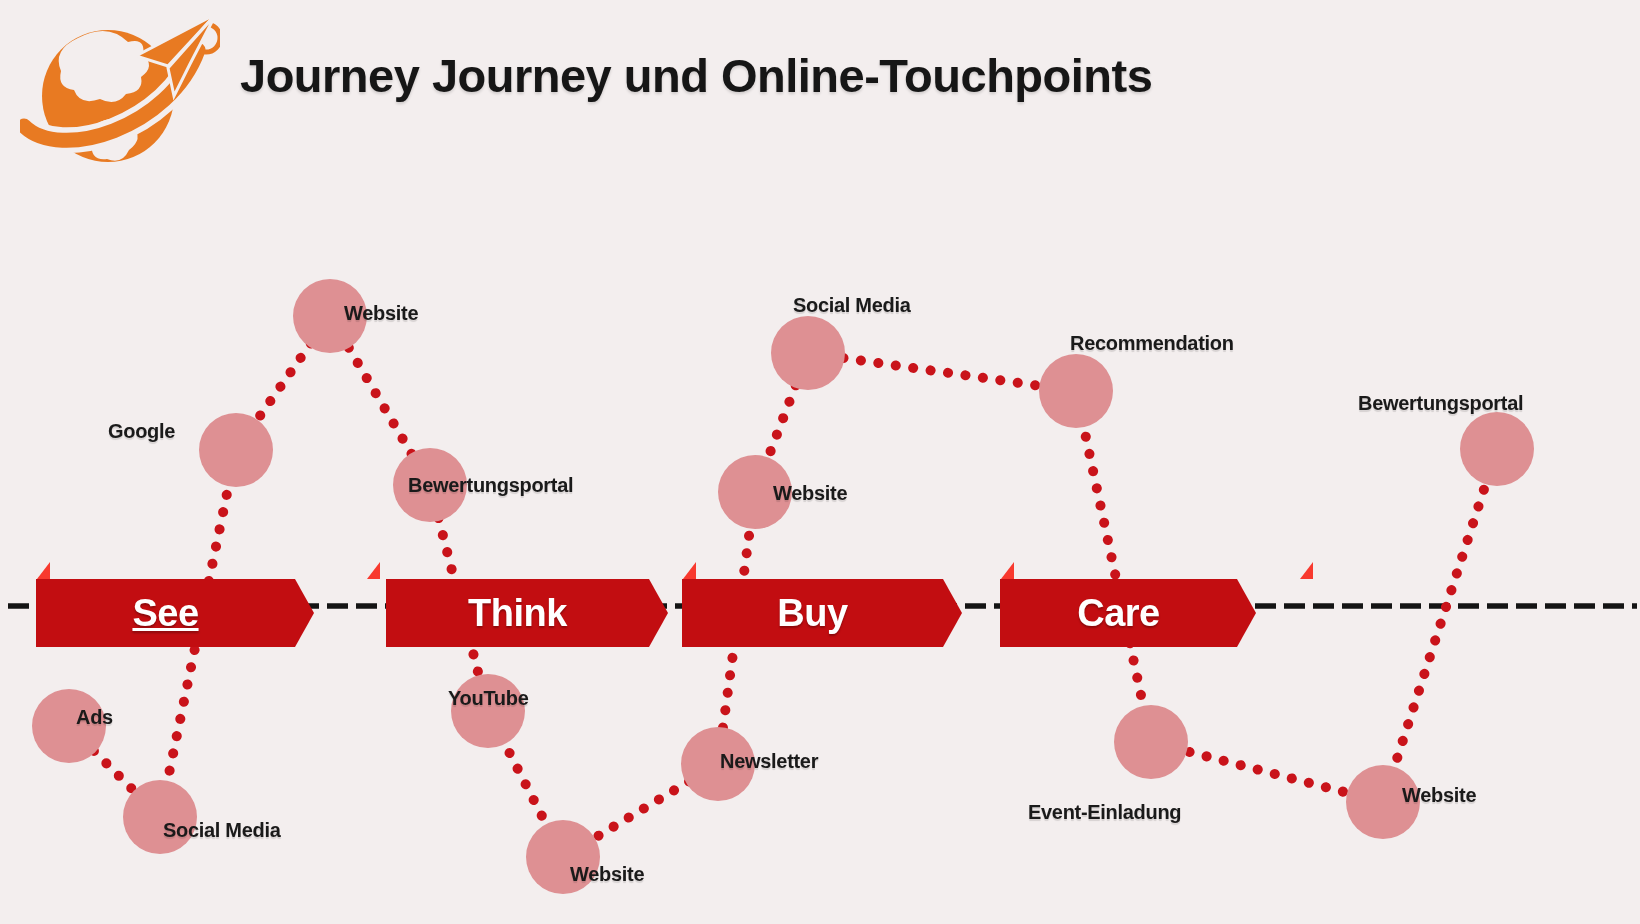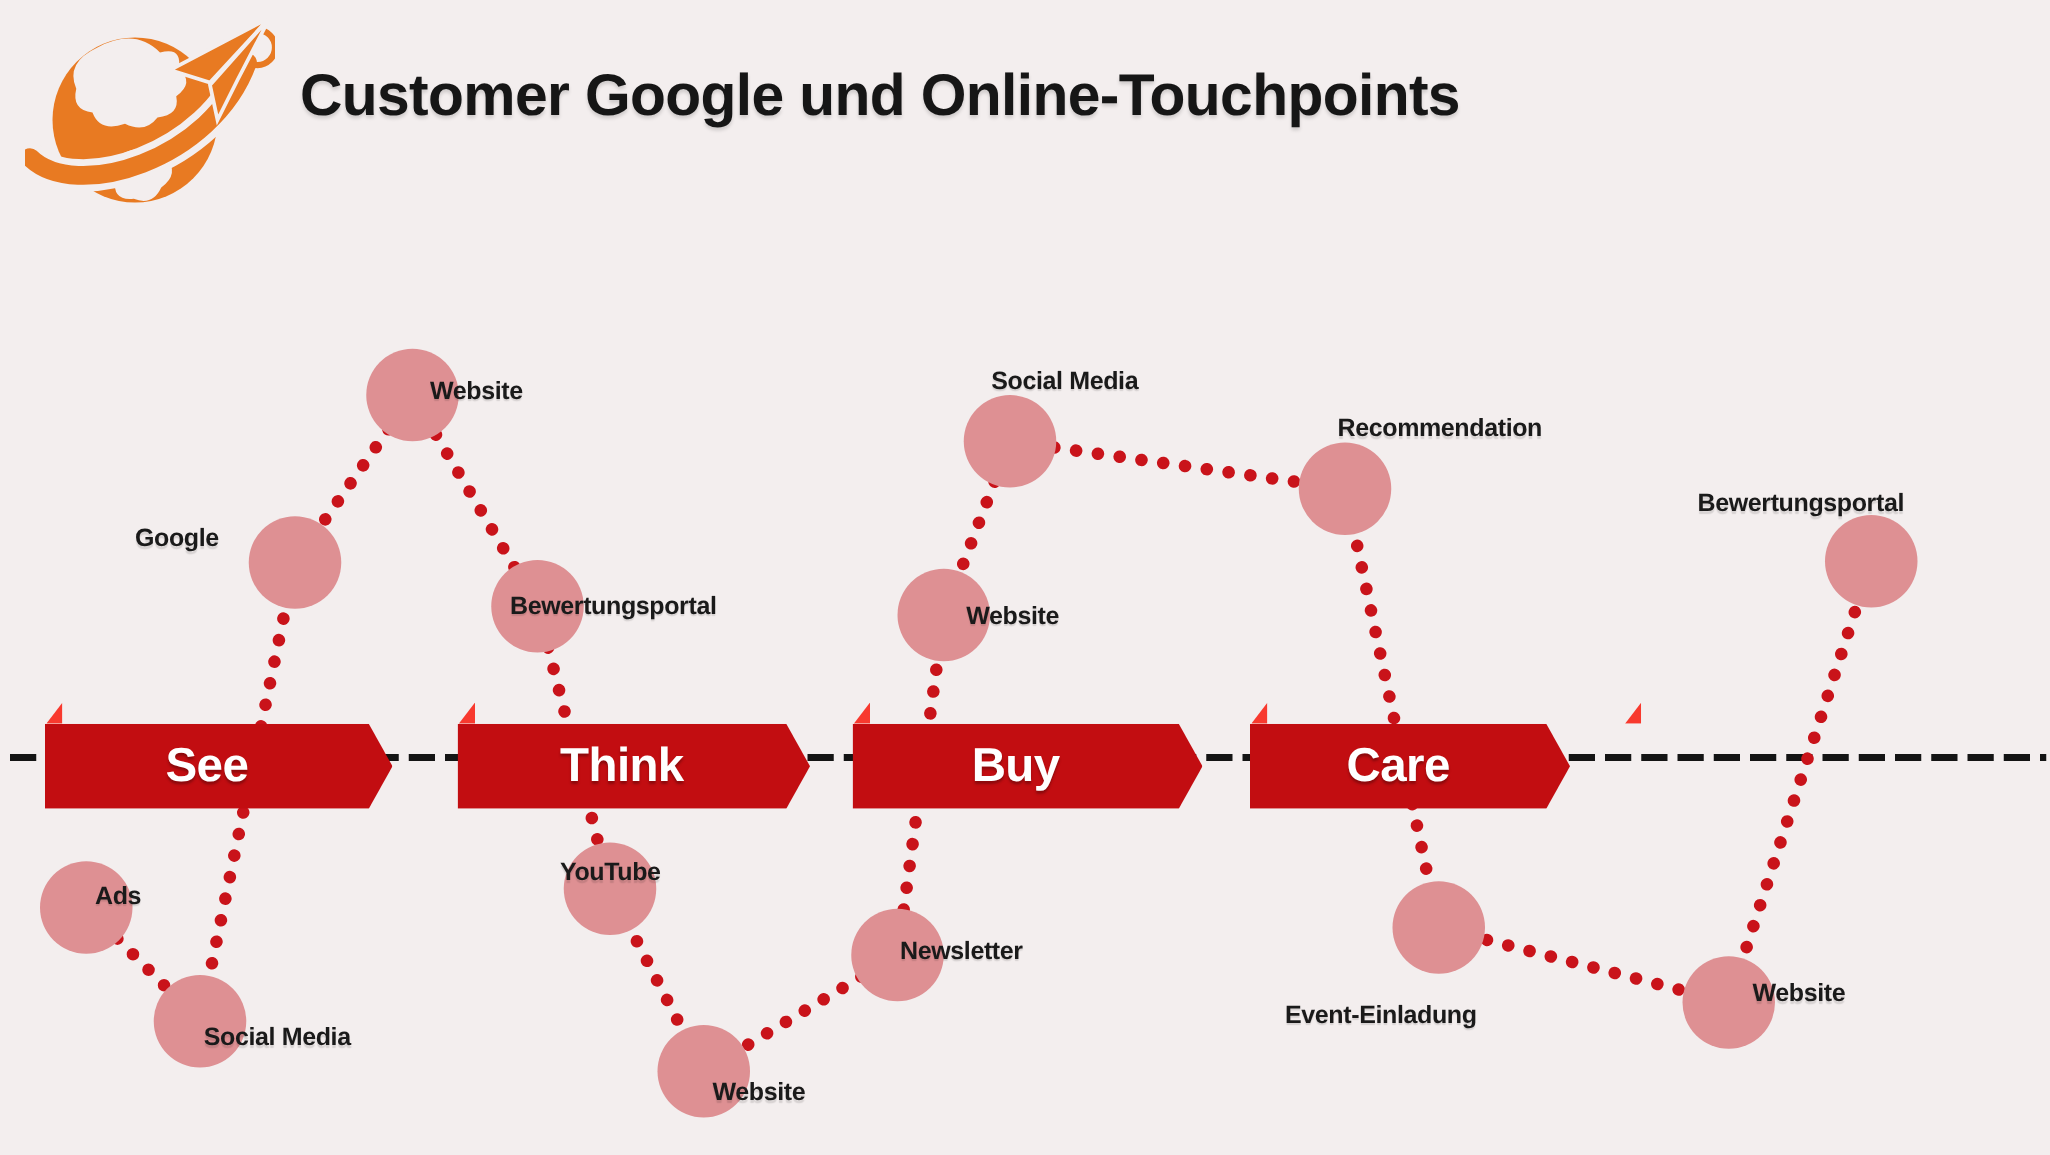--- a/index.html
+++ b/index.html
@@ -76,24 +76,24 @@
   <div class="circle" style="left:1114px;top:705px;"></div>
   <div class="circle" style="left:1346px;top:765px;"></div>
   <div class="circle" style="left:1460px;top:412px;"></div>
 
   <div class="fold" style="left:37px;"></div>
   <div class="fold" style="left:367px;"></div>
   <div class="fold" style="left:683px;"></div>
   <div class="fold" style="left:1001px;"></div>
   <div class="fold" style="left:1300px;"></div>
 
-  <div class="banner" style="left:36px;width:278px;">
+  <div class="banner" style="left:36px;width:278px;text-decoration:underline;">
       <span>See</span>
     </div>
-  <div class="banner" style="left:366px;width:282px;">
+  <div class="banner" style="left:386px;width:282px;">
       <span>Think</span>
     </div>
   <div class="banner" style="left:682px;width:280px;justify-content:center;">
       <span>Buy</span>
     </div>
   <div class="banner" style="left:1000px;width:256px;justify-content:center;">
       <span>Care</span>
     </div>
 
   <div class="tp-label" style="left:76px;top:703px;">Ads</div>
@@ -104,21 +104,21 @@
   <div class="tp-label" style="left:448px;top:684px;text-align:center;">YouTube</div>
   <div class="tp-label" style="left:570px;top:860px;">Website</div>
   <div class="tp-label" style="left:720px;top:747px;">Newsletter</div>
   <div class="tp-label" style="left:773px;top:479px;">Website</div>
   <div class="tp-label" style="left:793px;top:291px;">Social Media</div>
   <div class="tp-label" style="left:1070px;top:329px;">Recommendation</div>
   <div class="tp-label" style="left:1028px;top:798px;text-align:center;">Event-Einladung</div>
   <div class="tp-label" style="left:1402px;top:781px;">Website</div>
   <div class="tp-label" style="left:1358px;top:389px;">Bewertungsportal</div>
 
-  <div class="title">Customer Google und Online-Touchpoints</div>
+  <div class="title">Journey Journey und Online-Touchpoints</div>
 
   <svg class="logo" width="200" height="168" viewBox="0 0 200 168">
     <circle cx="88" cy="90" r="66" style="fill:var(--logo_orange);"></circle>
     <path d="M58,32 q30,-16 50,4 q18,-5 15,13 q13,11 -2,22 q3,15 -15,17 q-10,13 -26,5 q-20,7 -26,-9 q-17,-2 -13,-19 q-9,-21 17,-33 z" fill="#f3eeee"></path>
     <path d="M80,116 q22,-9 33,4 q11,13 -4,24 q-7,15 -22,9 q-17,2 -15,-15 q-7,-15 8,-22 z" fill="#f3eeee"></path>
     <path d="M4,120 C40,156 150,122 178,44" style="fill:none;stroke:#f3eeee;stroke-width:26;stroke-linecap:round;"></path>
     <path d="M4,120 C40,156 150,122 178,44" style="fill:none;stroke:var(--logo_orange);stroke-width:15;stroke-linecap:round;"></path>
     <circle cx="186" cy="32" r="14" style="fill:none;stroke:var(--logo_orange);stroke-width:5;"></circle>
     <polygon points="196,8 116,50 148,60" style="fill:var(--logo_orange);stroke:#f3eeee;stroke-width:3;"></polygon>
     <polygon points="196,8 148,62 154,90 170,58" style="fill:var(--logo_orange);stroke:#f3eeee;stroke-width:3;"></polygon>

